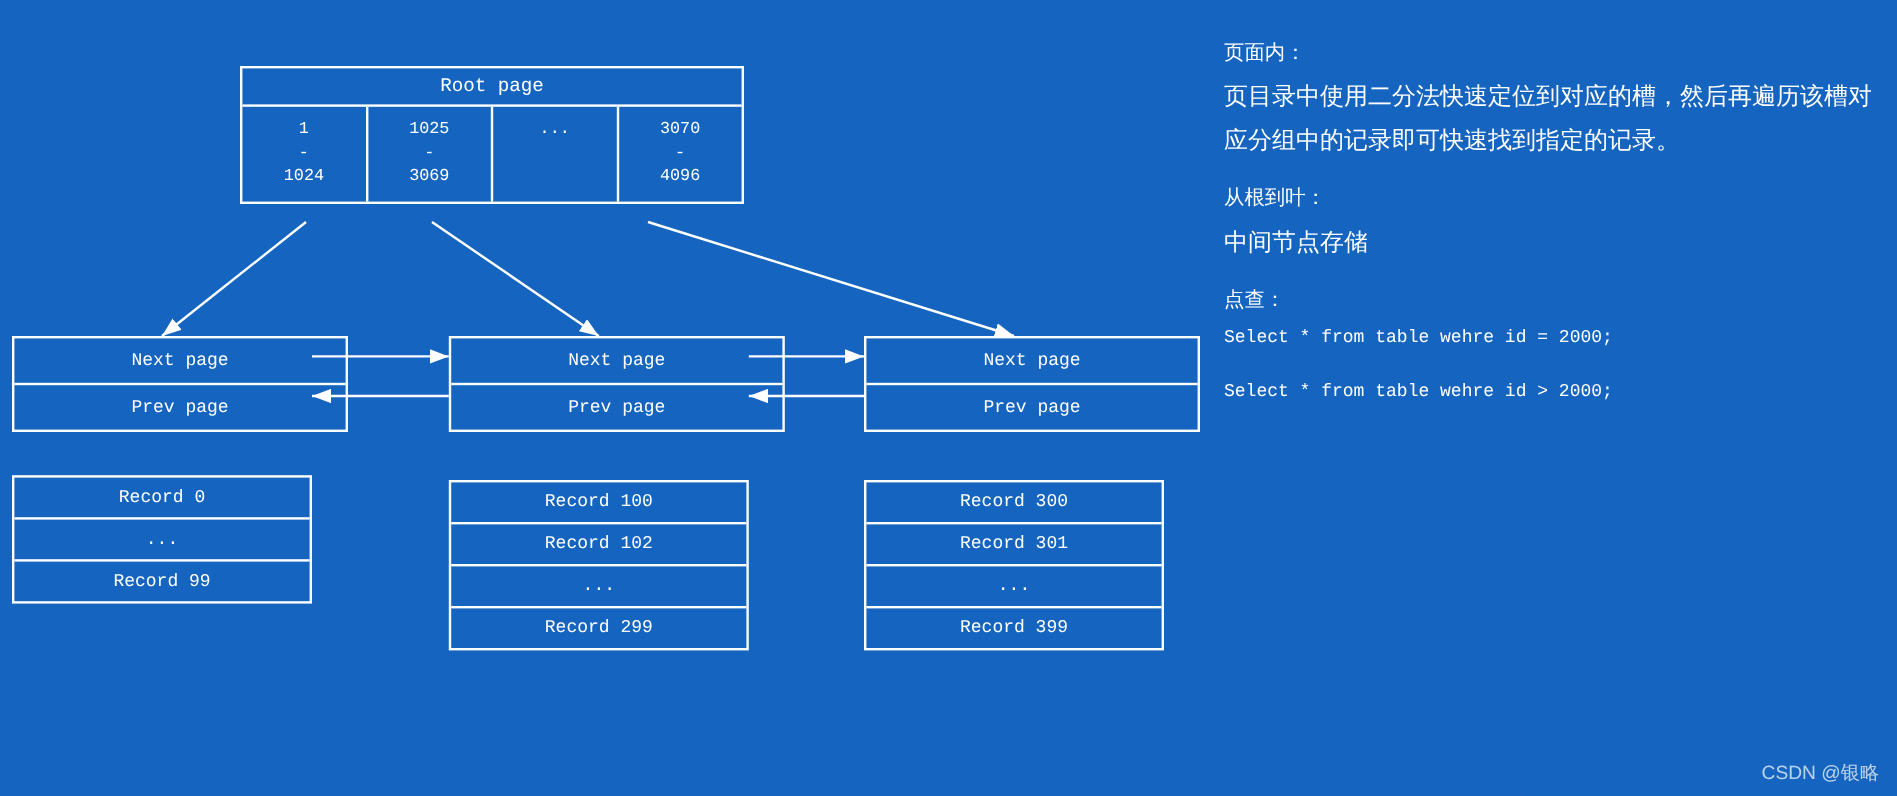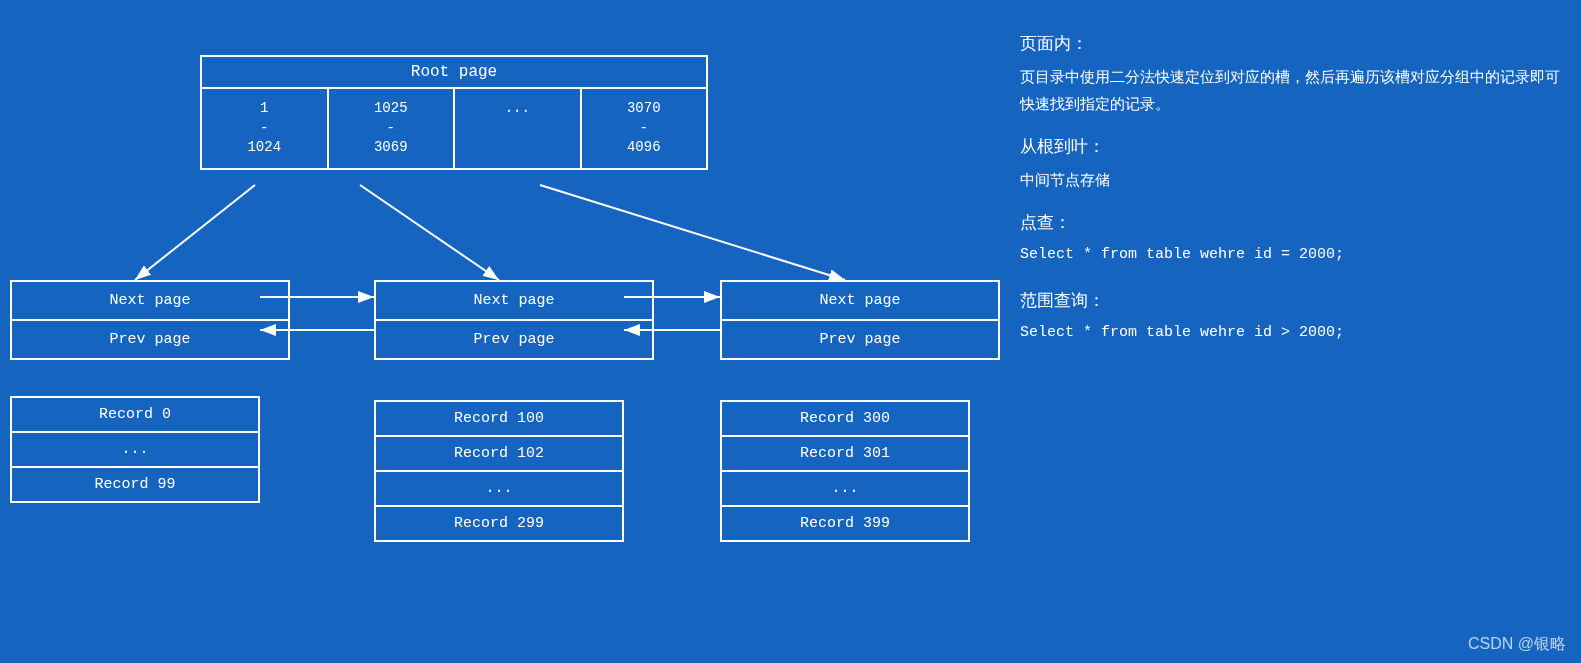--- a/index.html
+++ b/index.html
@@ -48,21 +48,21 @@
       color: white;
       text-align: center;
       font-family: 'Courier New', Courier, monospace;
     }
 
     
     .root-box {
       position: absolute;
       top: 55px;
       left: 200px;
-      width: 508px;
+      width: 420px;
     }
 
     .root-header {
       border-bottom: 2px solid white;
       padding: 6px 10px;
       font-size: 16px;
     }
 
     .root-cells {
       display: flex;
@@ -126,21 +126,21 @@
     }
 
     
     .section-header {
       font-size: 17px;
       margin-bottom: 4px;
       font-family: Arial, sans-serif;
     }
 
     .section-text {
-      font-size: 15px;
+      font-size: 20px;
       line-height: 1.8;
       margin-bottom: 16px;
       font-family: Arial, sans-serif;
     }
 
     .code-text {
       font-family: Liberation Mono, monospace;
       font-size: 15px;
       margin-bottom: 20px;
     }
@@ -246,18 +246,17 @@
     <div class="section-text">
       <span>页目录中使用二分法快速定位到对应的槽，然后再遍历该槽对应分组中的记录即可快速找到指定的记录。</span>
     </div>
 
     <div class="section-header">从根到叶：</div>
     <div class="section-text">中间节点存储</div>
 
     <div class="section-header">点查：</div>
     <div class="code-text">Select * from table wehre id = 2000;</div>
 
-    <div class="section-header">范围查询：</div>
     <div class="code-text">Select * from table wehre id &gt; 2000;</div>
   </div>
 </div>
 
 <div class="watermark">CSDN @银略</div>
 
 </body></html>

